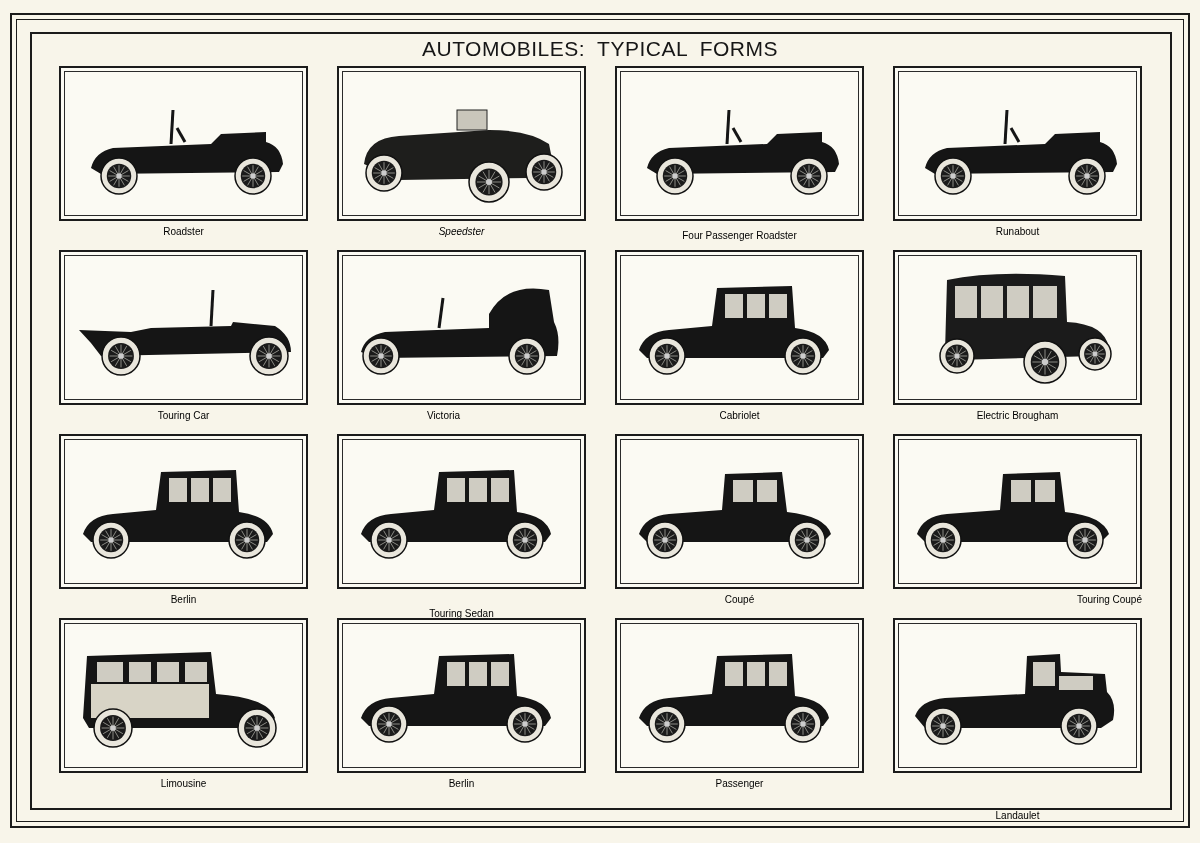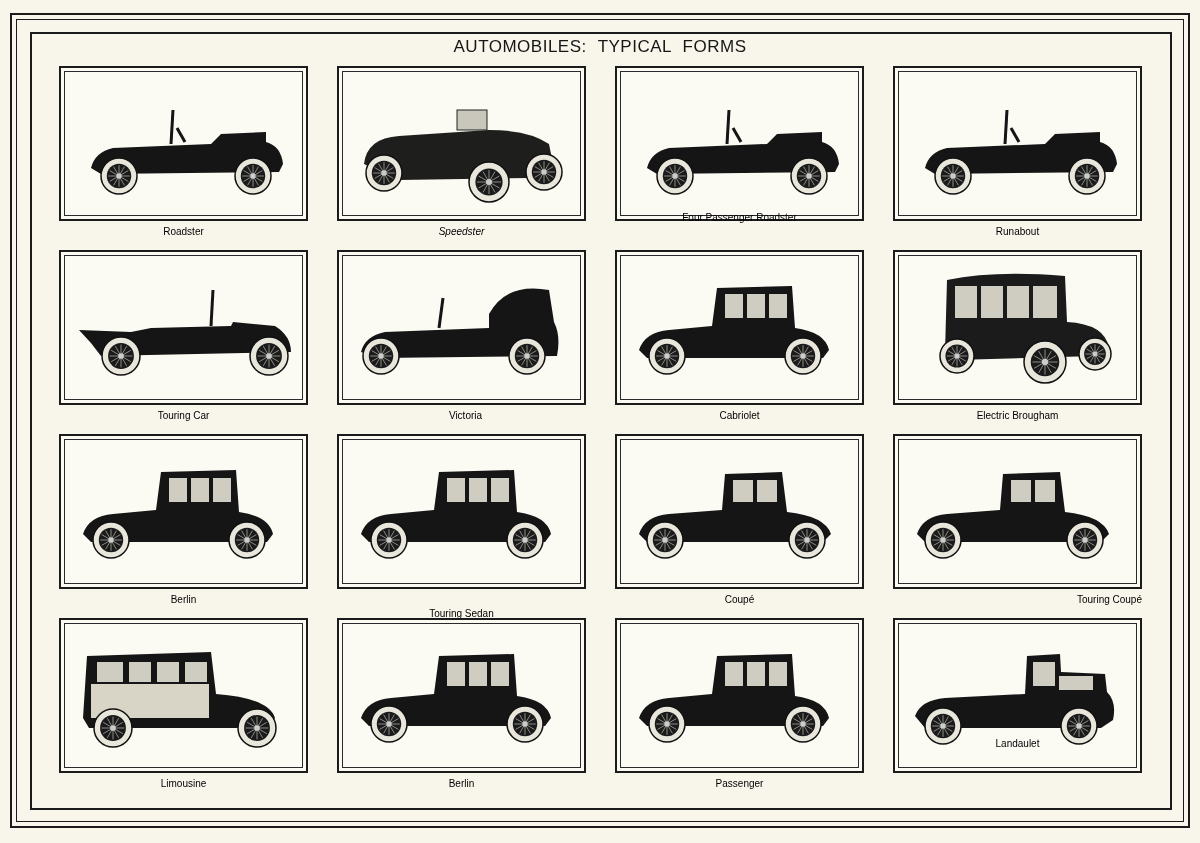--- a/index.html
+++ b/index.html
@@ -1,20 +1,20 @@
 <!DOCTYPE html>
 <html><head>
 <meta charset="utf-8">
 <style>
   html,body{margin:0;padding:0;}
   body{width:1200px;height:843px;background:#f8f5ea;position:relative;overflow:hidden;font-family:"Liberation Sans",sans-serif;color:#1a1a1a;}
   .outer1{position:absolute;left:10px;top:13px;width:1180px;height:815px;border:2px solid #1b1b1b;box-sizing:border-box;}
   .outer2{position:absolute;left:16px;top:19px;width:1168px;height:803px;border:1.5px solid #1b1b1b;box-sizing:border-box;}
   .inner{position:absolute;left:30px;top:32px;width:1142px;height:778px;border:2px solid #1b1b1b;box-sizing:border-box;}
-  .title{position:absolute;left:0;width:1200px;top:37px;text-align:center;font-size:17px;letter-spacing:0.5px;color:#161616;word-spacing:6px;}
+  .title{position:absolute;left:0;width:1200px;top:37px;text-align:center;font-size:21px;letter-spacing:0.5px;color:#161616;word-spacing:6px;}
   .panel{position:absolute;width:249px;height:155px;border:2px solid #1b1b1b;box-sizing:border-box;background:#fbfaf3;}
   .panel::after{content:"";position:absolute;left:3px;top:3px;right:3px;bottom:3px;border:1px solid #2a2a2a;}
   .panel svg{position:absolute;left:0;top:0;width:245px;height:151px;}
   .label{position:absolute;width:249px;text-align:center;font-size:10px;color:#000000;}
 </style>
 </head>
 <body>
 
 <div class="outer1"></div>
 <div class="outer2"></div>
@@ -114,21 +114,21 @@
           <line x1="181.2" y1="108" x2="202.8" y2="108" stroke="#8a8a84" stroke-width="1"></line>
           <line x1="182.64692563912806" y1="102.6" x2="201.35307436087194" y2="113.4" stroke="#8a8a84" stroke-width="1"></line>
           <line x1="186.6" y1="98.64692563912806" x2="197.4" y2="117.35307436087194" stroke="#8a8a84" stroke-width="1"></line>
           <line x1="192" y1="97.2" x2="192" y2="118.8" stroke="#8a8a84" stroke-width="1"></line>
           <line x1="197.4" y1="98.64692563912806" x2="186.6" y2="117.35307436087194" stroke="#8a8a84" stroke-width="1"></line>
           <line x1="201.35307436087194" y1="102.6" x2="182.64692563912806" y2="113.4" stroke="#8a8a84" stroke-width="1"></line>
           <circle cx="192" cy="108" r="2.6999999999999997" fill="#ccc"></circle>
         </g>
       </svg>
     </div>
-    <div class="label" style="left: 615px; top: 212px;">Four  Passenger Roadster</div>
+    <div class="label" style="left: 615px; top: 230px;">Four  Passenger Roadster</div>
     <div class="panel" style="left: 893px; top: 66px;">
       <svg viewBox="0 0 245 151">
         <path d="M30 100 Q34 84 52 80 L150 76 L160 66 L205 64 L205 74 Q220 78 222 96 L218 104 L40 106 Z" fill="#151515"></path>
         <line x1="110" y1="76" x2="112" y2="42" stroke="#151515" stroke-width="3"></line>
         <line x1="124" y1="74" x2="116" y2="60" stroke="#151515" stroke-width="3"></line>
         <g>
           <circle cx="58" cy="108" r="18" fill="#e9e6dc" stroke="#111" stroke-width="1.5"></circle>
           <circle cx="58" cy="108" r="12.24" fill="#1a1a1a"></circle>
           <line x1="47.2" y1="108" x2="68.8" y2="108" stroke="#8a8a84" stroke-width="1"></line>
           <line x1="48.646925639128064" y1="102.6" x2="67.35307436087194" y2="113.4" stroke="#8a8a84" stroke-width="1"></line>
@@ -202,21 +202,21 @@
           <line x1="177.2" y1="104" x2="198.8" y2="104" stroke="#8a8a84" stroke-width="1"></line>
           <line x1="178.64692563912806" y1="98.6" x2="197.35307436087194" y2="109.4" stroke="#8a8a84" stroke-width="1"></line>
           <line x1="182.6" y1="94.64692563912806" x2="193.4" y2="113.35307436087194" stroke="#8a8a84" stroke-width="1"></line>
           <line x1="188" y1="93.2" x2="188" y2="114.8" stroke="#8a8a84" stroke-width="1"></line>
           <line x1="193.4" y1="94.64692563912806" x2="182.6" y2="113.35307436087194" stroke="#8a8a84" stroke-width="1"></line>
           <line x1="197.35307436087194" y1="98.6" x2="178.64692563912806" y2="109.4" stroke="#8a8a84" stroke-width="1"></line>
           <circle cx="188" cy="104" r="2.6999999999999997" fill="#ccc"></circle>
         </g>
       </svg>
     </div>
-    <div class="label" style="left: 341px; top: 410px; text-align: center;">Victoria</div>
+    <div class="label" style="left: 319px; top: 410px; text-align: center;">Victoria</div>
     <div class="panel" style="left: 615px; top: 250px;">
       <svg viewBox="0 0 245 151">
         <path d="M22 98 Q28 80 52 78 L95 74 L100 36 L175 34 L178 76 Q208 80 212 98 L206 106 L30 106 Z" fill="#151515"></path>
         <rect x="108" y="42" width="18" height="24" fill="#cfccc2"></rect>
         <rect x="130" y="42" width="18" height="24" fill="#cfccc2"></rect>
         <rect x="152" y="42" width="18" height="24" fill="#cfccc2"></rect>
         <g>
           <circle cx="50" cy="104" r="18" fill="#e9e6dc" stroke="#111" stroke-width="1.5"></circle>
           <circle cx="50" cy="104" r="12.24" fill="#1a1a1a"></circle>
           <line x1="39.2" y1="104" x2="60.8" y2="104" stroke="#8a8a84" stroke-width="1"></line>
@@ -523,14 +523,14 @@
           <line x1="173.2" y1="106" x2="194.8" y2="106" stroke="#8a8a84" stroke-width="1"></line>
           <line x1="174.64692563912806" y1="100.6" x2="193.35307436087194" y2="111.4" stroke="#8a8a84" stroke-width="1"></line>
           <line x1="178.6" y1="96.64692563912806" x2="189.4" y2="115.35307436087194" stroke="#8a8a84" stroke-width="1"></line>
           <line x1="184" y1="95.2" x2="184" y2="116.8" stroke="#8a8a84" stroke-width="1"></line>
           <line x1="189.4" y1="96.64692563912806" x2="178.6" y2="115.35307436087194" stroke="#8a8a84" stroke-width="1"></line>
           <line x1="193.35307436087194" y1="100.6" x2="174.64692563912806" y2="111.4" stroke="#8a8a84" stroke-width="1"></line>
           <circle cx="184" cy="106" r="2.6999999999999997" fill="#ccc"></circle>
         </g>
       </svg>
     </div>
-    <div class="label" style="left: 893px; top: 738px;">Landaulet</div>
+    <div class="label" style="left: 893px; top: 810px;">Landaulet</div>
   </div>
 
 </body></html>

